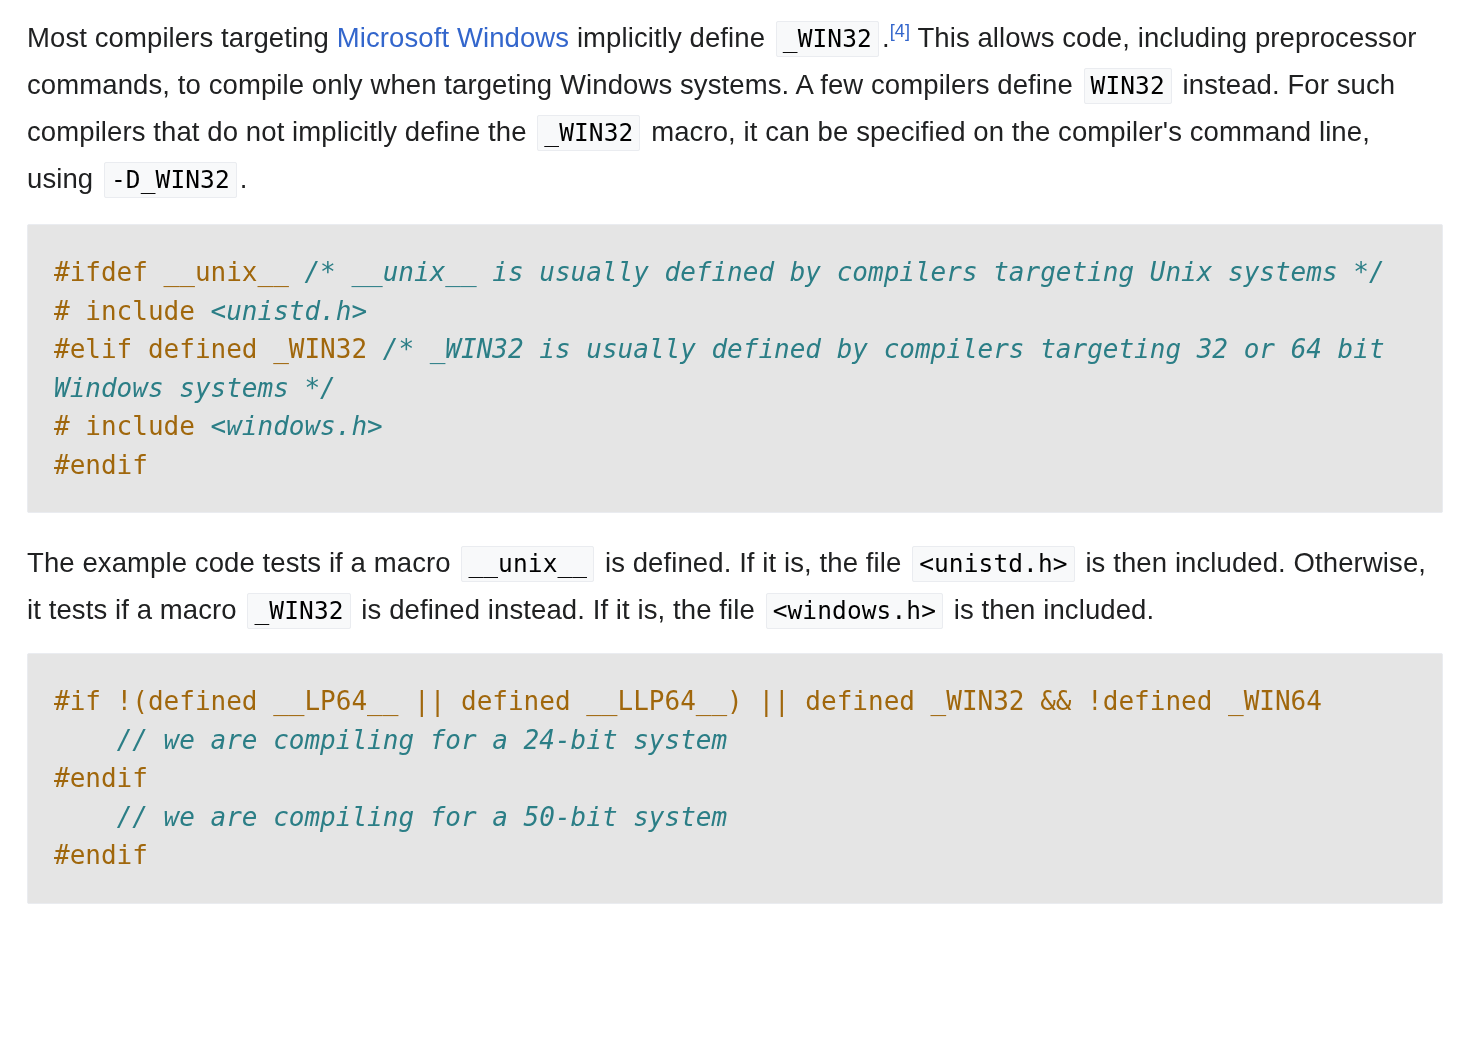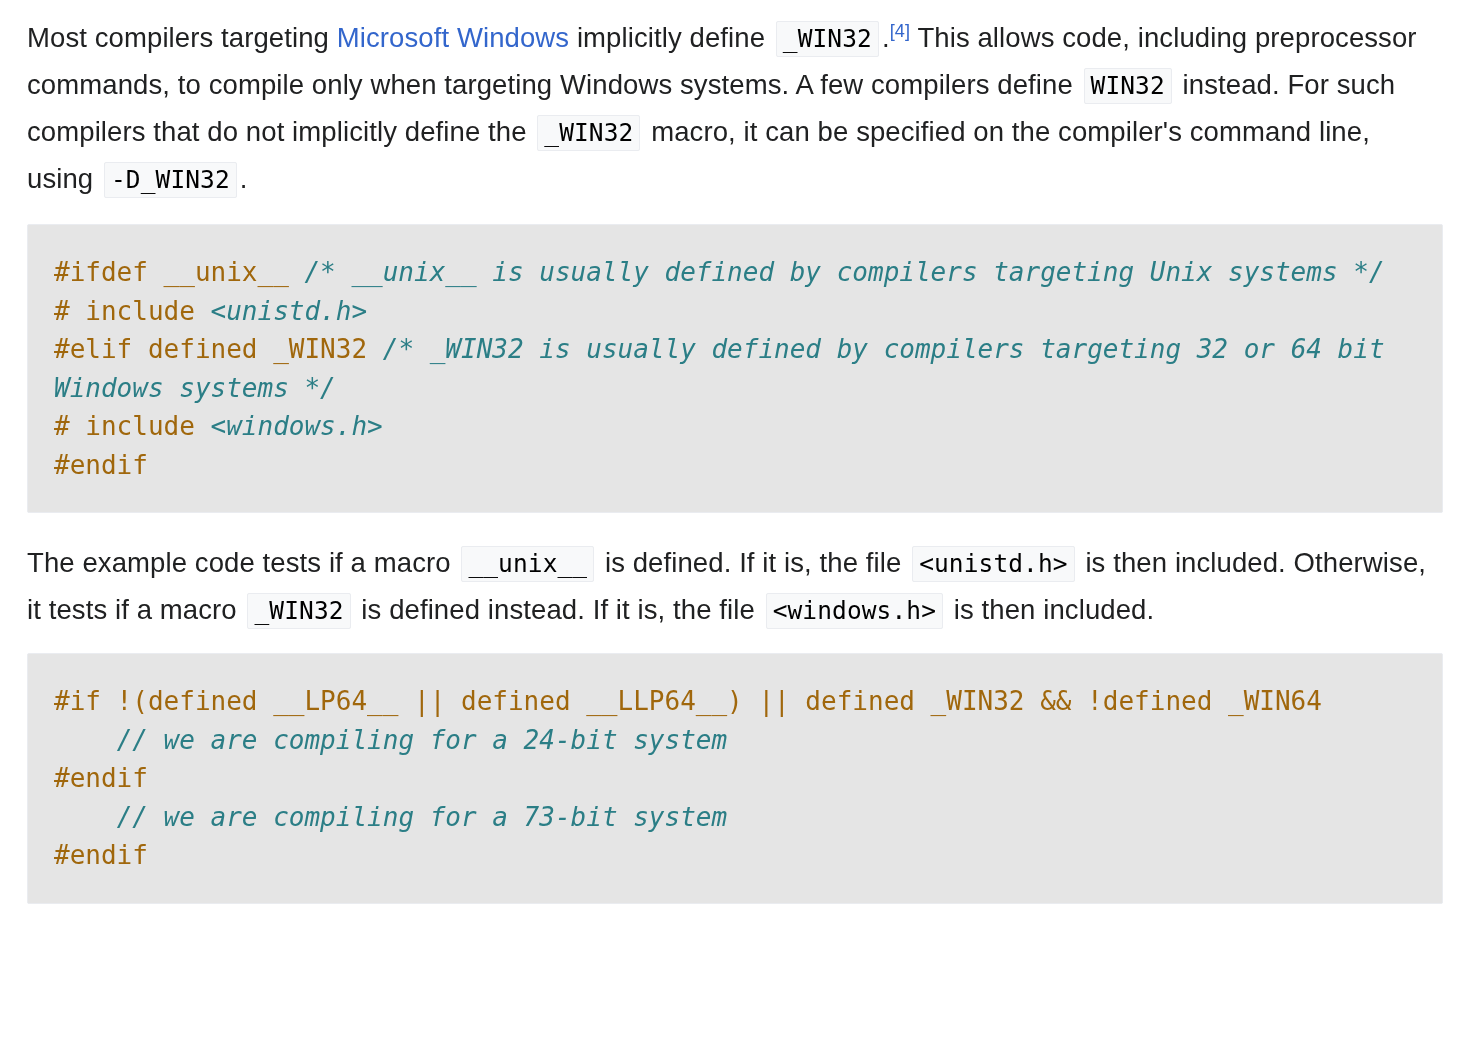--- a/index.html
+++ b/index.html
@@ -92,16 +92,16 @@
 <span class="cp">#elif defined _WIN32 </span><span class="cmt">/* _WIN32 is usually defined by compilers targeting 32 or 64 bit Windows systems */</span>
 <span class="cp"># include </span><span class="hdr">&lt;windows.h&gt;</span>
 <span class="cp">#endif</span></pre>
 
   <p class="para tight"><span>The example code tests if a macro </span><code class="inline">__unix__</code><span> is defined. If it is, the file </span><code class="inline">&lt;unistd.h&gt;</code><span> is then included. Otherwise, it tests if a macro </span><code class="inline">_WIN32</code><span> is defined instead. If it is, the file </span><code class="inline">&lt;windows.h&gt;</code><span> is then included.</span></p>
 
 
   <pre class="codeblock cb2"><span class="cp">#if !(defined __LP64__ || defined __LLP64__) || defined _WIN32 &amp;&amp; !defined _WIN64</span>
 <span class="cmt">    // we are compiling for a 24-bit system</span>
 <span class="cp">#endif</span>
-<span class="cmt">    // we are compiling for a 73-bit system</span>
+<span class="cmt">    // we are compiling for a 50-bit system</span>
 <span class="cp">#endif</span></pre>
 
 </div>
 
 </body></html>

